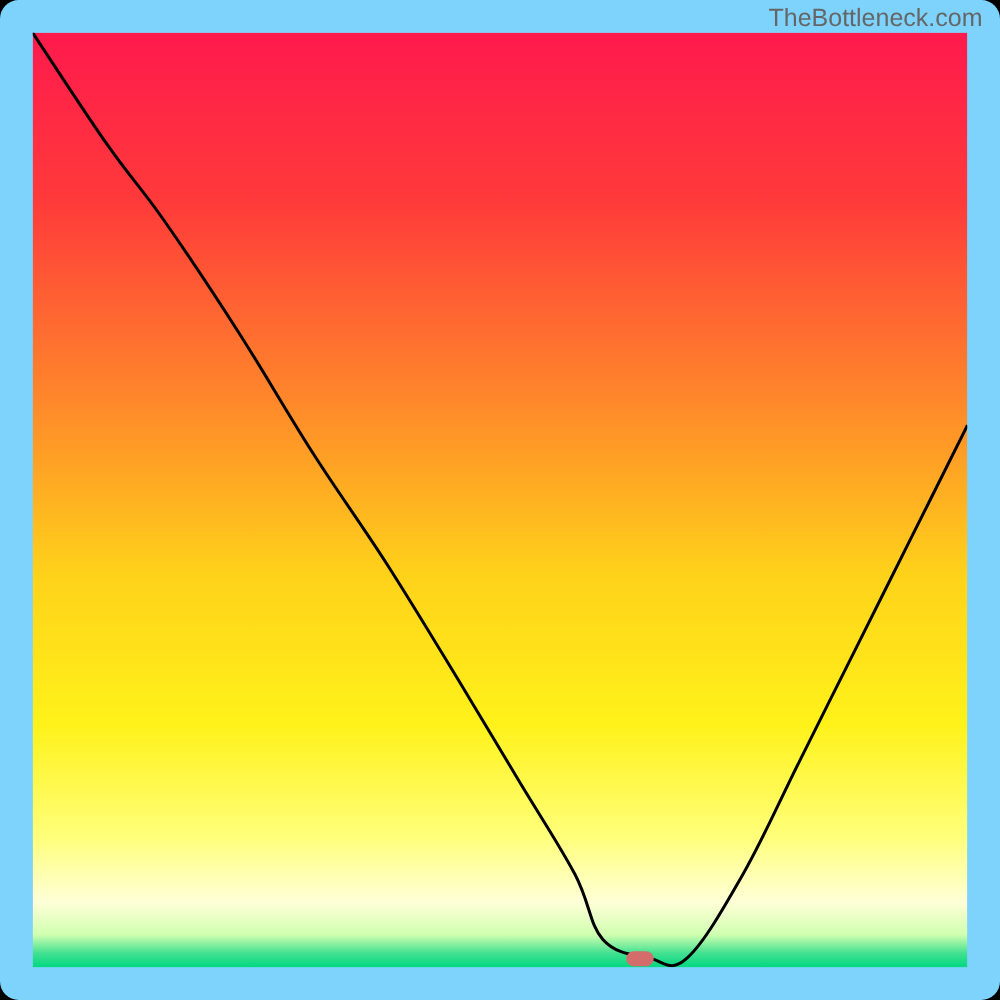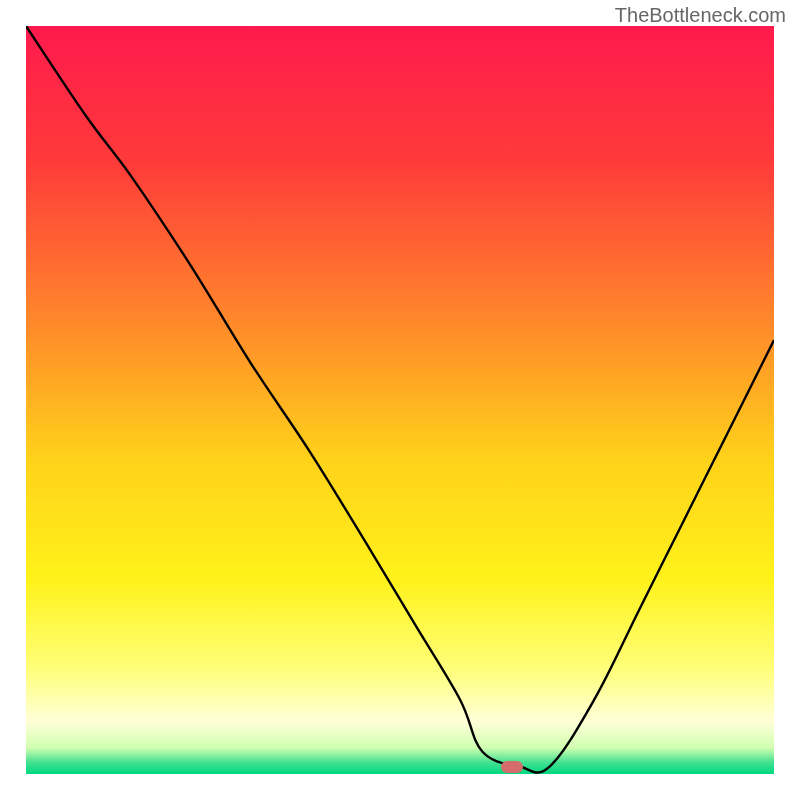--- a/index.html
+++ b/index.html
@@ -7,21 +7,22 @@
     padding: 0;
     width: 800px;
     height: 800px;
     background: #000;
     font-family: Arial, Helvetica, sans-serif;
   }
   .container {
     position: relative;
     width: 800px;
     height: 800px;
-    background: #ffffff;
+    background: #7dd3fc;
+    border-radius: 15px;
   }
   .watermark {
     position: absolute;
     top: 4px;
     right: 14px;
     color: #666;
     font-size: 20px;
     font-weight: 500;
     z-index: 10;
   }

